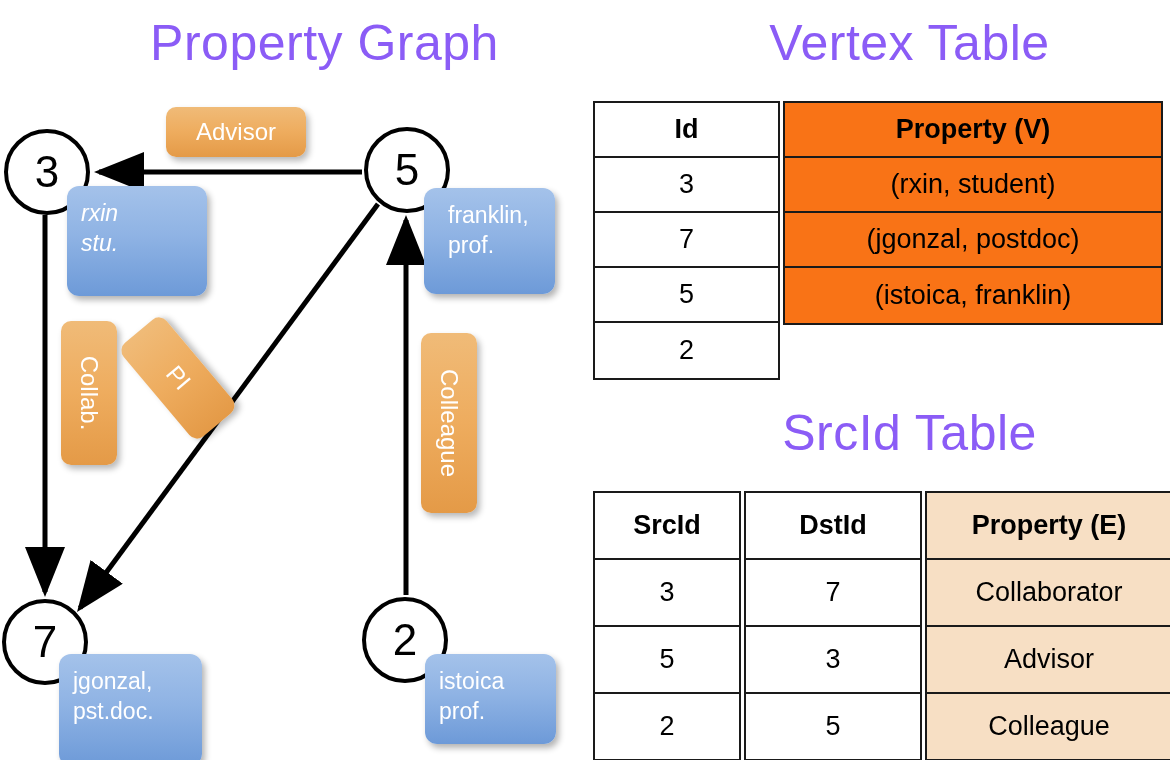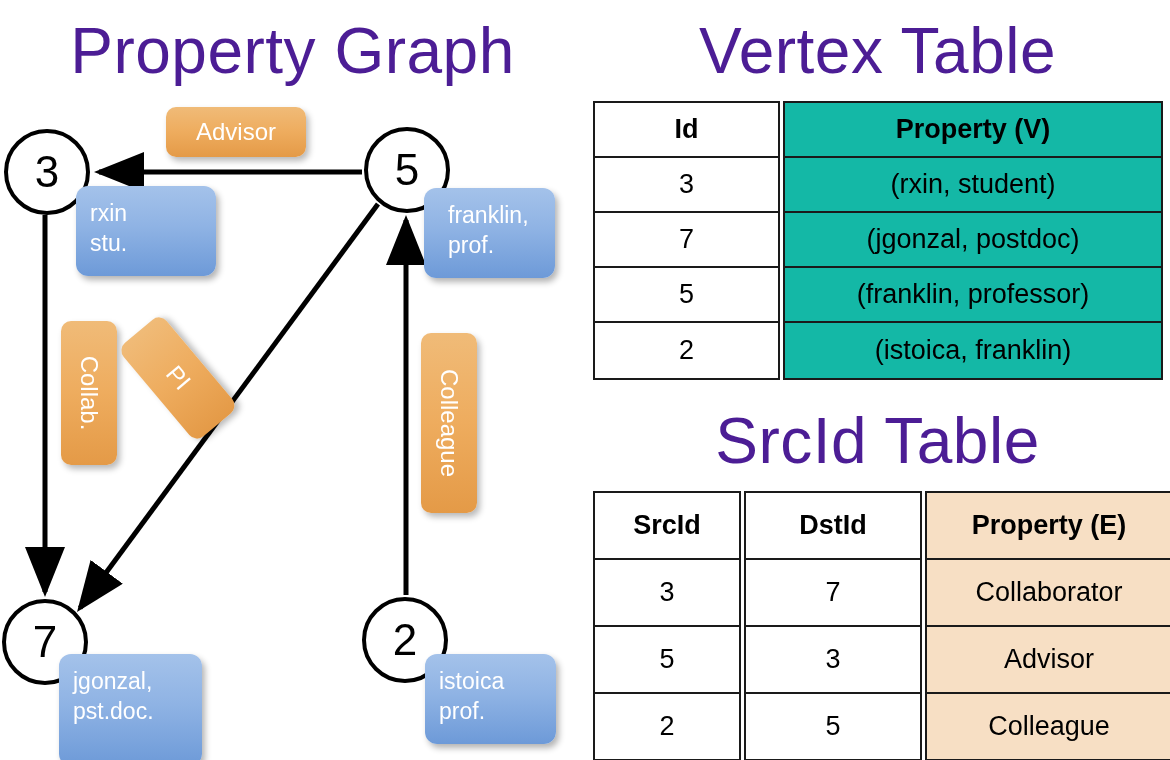--- a/index.html
+++ b/index.html
@@ -15,25 +15,26 @@
     color: #000;
     position: relative;
   }
   .page { position: absolute; left:0; top:0; width:1170px; height:760px; }
 
   
   .title {
     position: absolute;
     font-family: "Liberation Sans", sans-serif;
     font-weight: 300;
-    font-size: 64px;
+    font-size: 50px;
     letter-spacing: 0.5px;
-    color: #4c1d95;
+    color: #8b5cf6;
     white-space: nowrap;
     text-align: center;
+    padding-left: 32px;
   }
   #title-property-graph { left: 0px;   top: 14px;  width: 585px; }
   #title-vertex-table   { left: 585px; top: 14px;  width: 585px; }
   #title-edge-table     { left: 585px; top: 404px; width: 585px; }
 
   
   #graph-panel { position:absolute; left:0; top:0; width:585px; height:760px; }
   #graph-svg { position:absolute; left:0; top:0; }
 
   .node-circle {
@@ -67,22 +68,22 @@
     color: #ffffff;
     font-family: "Liberation Sans", sans-serif;
     font-weight: 300;
     font-size: 23px;
     line-height: 30px;
     padding: 12px 0 0 14px;
     box-sizing: border-box;
     z-index: 4;
     white-space: pre-line;
   }
-  #prop-3 { left: 76px;  top: 186px; width: 140px; height: 90px; }
-  #prop-5 { left: 424px; top: 188px; width: 131px; height: 90px; padding-left: 24px; }
+  #prop-3 { left: 67px;  top: 186px; width: 140px; height: 110px; font-style: italic; }
+  #prop-5 { left: 424px; top: 188px; width: 131px; height: 106px; padding-left: 24px; }
   #prop-7 { left: 59px;  top: 654px; width: 143px; height: 112px; }
   #prop-2 { left: 425px; top: 654px; width: 131px; height: 90px; }
 
   
   .edge-label {
     position: absolute;
     border-radius: 10px;
     background: linear-gradient(to bottom, #f0bb78 0%, #eeac5e 50%, #e49a47 100%);
     box-shadow: 3px 4px 6px rgba(0,0,0,0.28);
     color: #ffffff;
@@ -134,21 +135,21 @@
     font-family: "Liberation Sans", sans-serif;
     font-weight: 300;
     font-size: 27px;
     color: #000;
     border-bottom: 2px solid #1a1a1a;
     white-space: nowrap;
   }
   .tcell:last-child { border-bottom: none; }
   .tcell.hdr { font-weight: bold; font-size: 27px; }
   .col-white { background: #ffffff; }
-  .col-blue  { background: #14b8a6; }
+  .col-blue  { background: #f97316; }
   .col-peach { background: #f7dfc4; }
 
   
   #vertex-table { left: 593px; top: 101px; }
   #vertex-table .c-id   { width: 187px; }
   #vertex-table .c-prop { width: 380px; }
   #vertex-table .tcell  { height: 55px; }
 
   
   #edge-table { left: 593px; top: 491px; }
@@ -220,21 +221,20 @@
       <div class="tcell hdr">Id</div>
       <div class="tcell">3</div>
       <div class="tcell">7</div>
       <div class="tcell">5</div>
       <div class="tcell">2</div>
     </div>
     <div class="tcol c-prop col-blue">
       <div class="tcell hdr">Property (V)</div>
       <div class="tcell">(rxin, student)</div>
       <div class="tcell">(jgonzal, postdoc)</div>
-      <div class="tcell">(franklin, professor)</div>
       <div class="tcell">(istoica, franklin)</div>
     </div>
   </div>
 
   <div class="tbl" id="edge-table">
     <div class="tcol c-src col-white">
       <div class="tcell hdr">SrcId</div>
       <div class="tcell">3</div>
       <div class="tcell">5</div>
       <div class="tcell">2</div>

